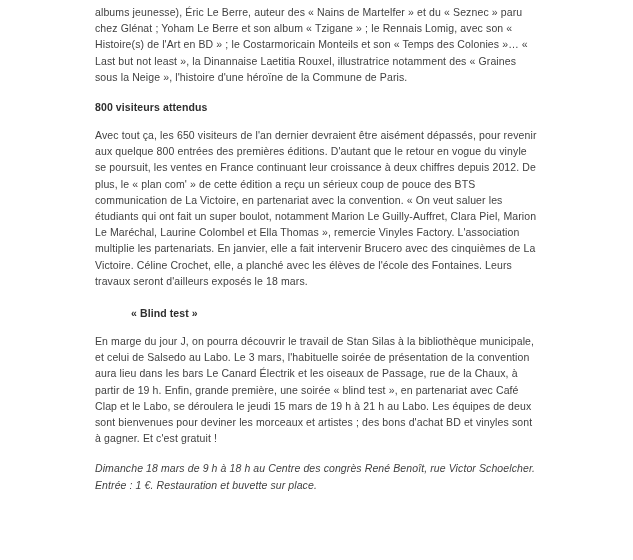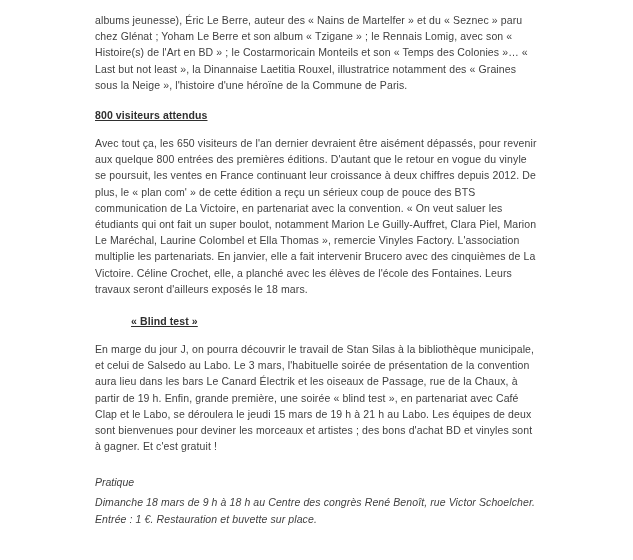--- a/index.html
+++ b/index.html
@@ -11,21 +11,21 @@
     width: 633px;
     height: 560px;
     overflow: hidden;
     font-family: "Liberation Sans", sans-serif;
     color: #3b3b3b;
   }
   .page {
     width: 633px;
     height: 560px;
     box-sizing: border-box;
-    padding: 8px 95px 0 95px;
+    padding: 0 95px 0 95px;
     position: relative;
   }
   .article {
     padding-top: 4px;
   }
   p {
     margin: 0 0 14px 0;
     font-size: 10.5px;
     line-height: 16.2px;
     text-align: left;
@@ -35,21 +35,20 @@
   p.first {
     margin-top: 0;
   }
   h3 {
     margin: 14px 0 12px 0;
     font-size: 10.5px;
     line-height: 16px;
     font-weight: bold;
     color: #2f2f2f;
     letter-spacing: 0.1px;
-    text-decoration: underline;
   }
   h3.tight-top {
     margin-top: 16px;
     margin-left: 36px;
   }
   .subhead {
     margin: 18px 0 14px 0;
     font-size: 10.5px;
     font-weight: bold;
     color: #2f2f2f;
@@ -82,18 +81,17 @@
 
     <h3>800 visiteurs attendus</h3>
 
     <p>Avec tout ça, les 650 visiteurs de l'an dernier devraient être aisément dépassés, pour revenir aux quelque 800 entrées des premières éditions. D'autant que le retour en vogue du vinyle se poursuit, les ventes en France continuant leur croissance à deux chiffres depuis 2012. De plus, le « plan com' » de cette édition a reçu un sérieux coup de pouce des BTS communication de La Victoire, en partenariat avec la convention. « On veut saluer les étudiants qui ont fait un super boulot, notamment Marion Le Guilly-Auffret, Clara Piel, Marion Le Maréchal, Laurine Colombel et Ella Thomas », remercie Vinyles Factory. L'association multiplie les partenariats. En janvier, elle a fait intervenir Brucero avec des cinquièmes de La Victoire. Céline Crochet, elle, a planché avec les élèves de l'école des Fontaines. Leurs travaux seront d'ailleurs exposés le 18 mars.</p>
 
     <h3 class="tight-top">« Blind test »</h3>
 
 
     <p>En marge du jour J, on pourra découvrir le travail de Stan Silas à la bibliothèque municipale, et celui de Salsedo au Labo. Le 3 mars, l'habituelle soirée de présentation de la convention aura lieu dans les bars Le Canard Électrik et les oiseaux de Passage, rue de la Chaux, à partir de 19 h. Enfin, grande première, une soirée « blind test », en partenariat avec Café Clap et le Labo, se déroulera le jeudi 15 mars de 19 h à 21 h au Labo. Les équipes de deux sont bienvenues pour deviner les morceaux et artistes ; des bons d'achat BD et vinyles sont à gagner. Et c'est gratuit !</p>
 
-    <div class="practice-label">Pratique</div>
 
     <p class="practice-body">Dimanche 18 mars de 9 h à 18 h au Centre des congrès René Benoît, rue Victor Schoelcher. Entrée : 1 €. Restauration et buvette sur place.</p>
 
   </div>
 </div>
 
 </body></html>

